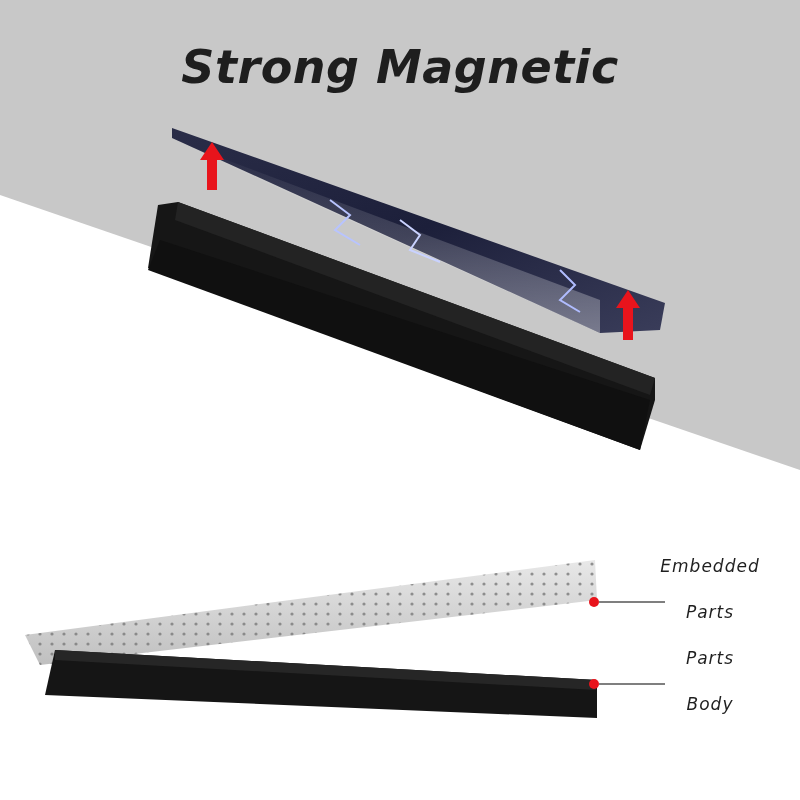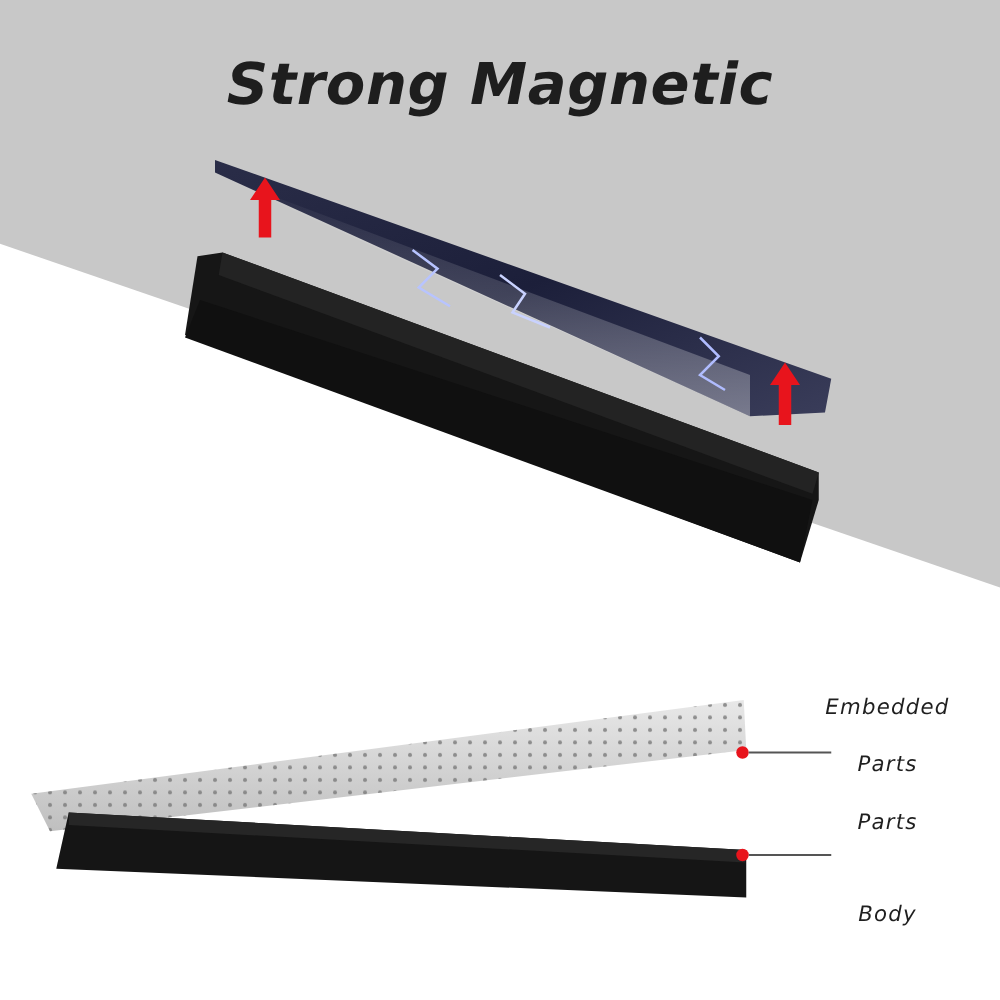--- a/index.html
+++ b/index.html
@@ -3,21 +3,21 @@
 <meta charset="utf-8">
 <style>
   html, body { margin: 0; padding: 0; }
   body { width: 800px; height: 800px; position: relative; overflow: hidden; background: #ffffff; font-family: "DejaVu Sans", sans-serif; }
   .scene { position: absolute; left: 0; top: 0; width: 800px; height: 800px; font-style: italic; }
   .title { position: absolute; left: 0; top: 40px; width: 800px; text-align: center; font-size: 46px; font-weight: bold; color: #1e1e1e; letter-spacing: 0.5px; font-family: "DejaVu Sans", sans-serif; }
   .label { position: absolute; font-size: 17px; color: #1f1f1f; font-family: "DejaVu Sans", sans-serif; text-align: center; letter-spacing: 1px; }
   .lbl-embedded-1 { left: 620px; top: 556px; width: 180px; }
   .lbl-embedded-2 { left: 620px; top: 602px; width: 180px; }
   .lbl-lamp-1 { left: 620px; top: 648px; width: 180px; }
-  .lbl-lamp-2 { left: 620px; top: 694px; width: 180px; margin-top: 28px; }
+  .lbl-lamp-2 { left: 620px; top: 694px; width: 180px; }
 </style>
 </head>
 <body>
 
 <div class="scene">
   <svg width="800" height="800" viewBox="0 0 800 800">
     <defs>
       <linearGradient id="plateGrad" x1="0" y1="0" x2="1" y2="1">
         <stop offset="0" stop-color="#2a2d48"></stop>
         <stop offset="0.5" stop-color="#1c1f3a"></stop>

